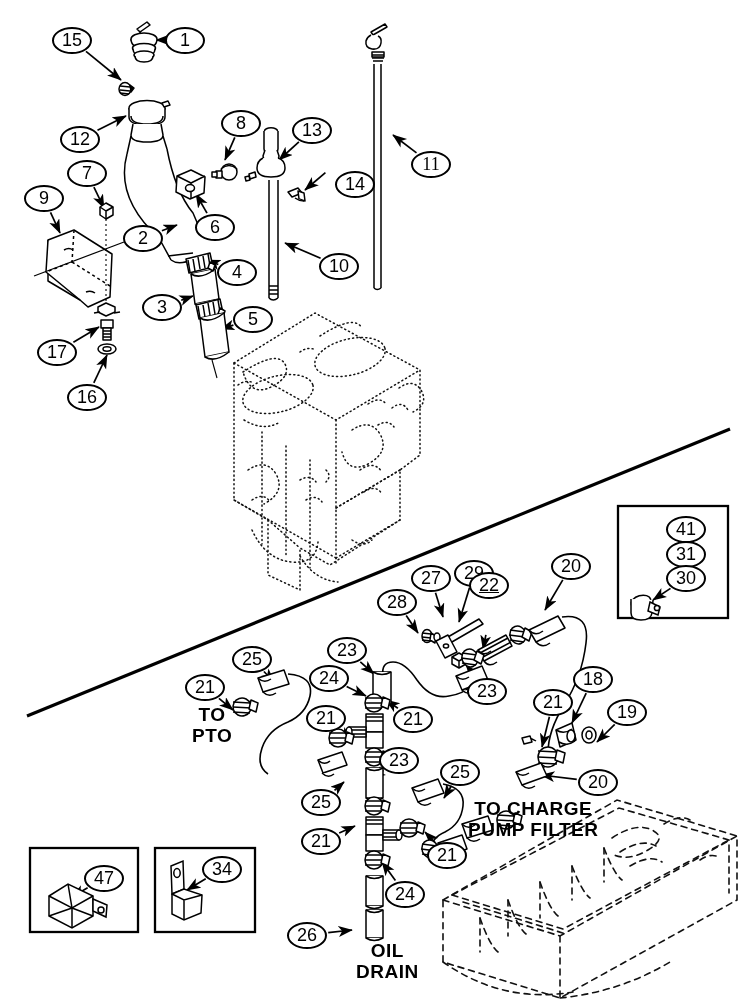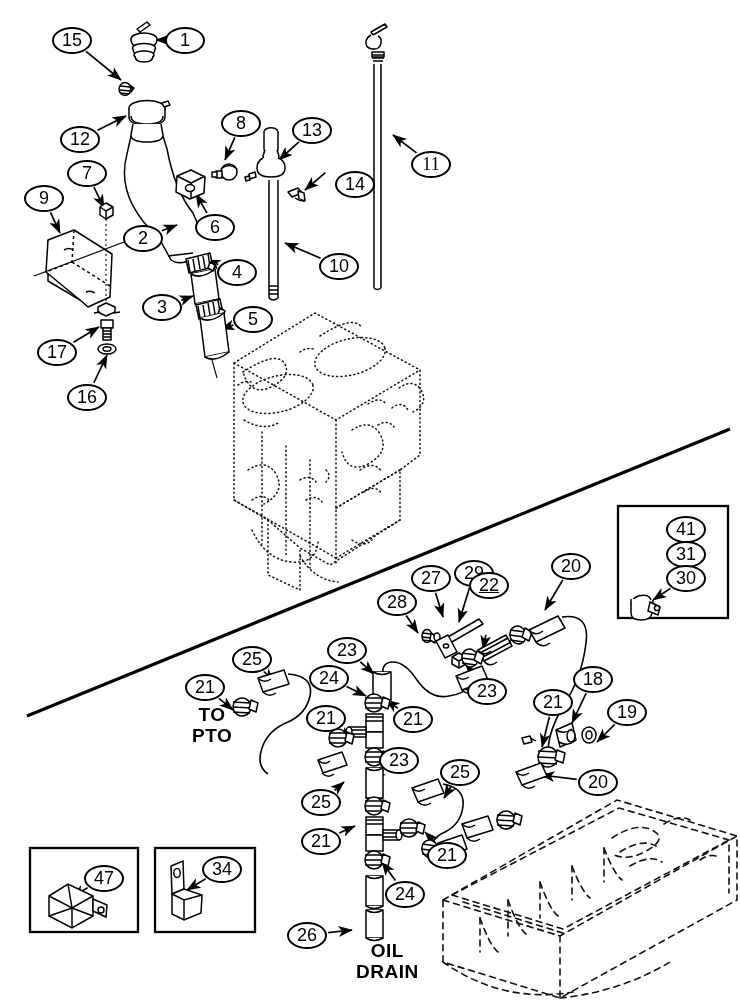--- a/index.html
+++ b/index.html
@@ -478,20 +478,22 @@
       <path d="M630 866 q20 -12 32 -4"></path>
       <path d="M664 824 q16 -10 26 -4"></path>
       <path d="M443 962 q60 42 130 30"></path>
       <path d="M560 998 q60 -6 110 -36"></path>
       <path d="M700 860 q12 -8 20 -2"></path>
     </g>
   </svg>
 
 <div class="lbl t20" style="left: 192px; top: 704px; font-size: 19px;">TO
 PTO</div>
+    <div class="lbl t20" style="left: 468px; top: 798px; font-size: 19px;">TO CHARGE
+PUMP FILTER</div>
     <div class="lbl t20" style="left: 356px; top: 940px; font-size: 19px;">OIL
 DRAIN</div>
     <div class="bnum" style="left: 52px; top: 26.5px; width: 40px; height: 27px;">15</div>
     <div class="bnum" style="left: 165px; top: 26.5px; width: 40px; height: 27px;">1</div>
     <div class="bnum" style="left: 60px; top: 125.5px; width: 40px; height: 27px;">12</div>
     <div class="bnum" style="left: 221px; top: 109.5px; width: 40px; height: 27px;">8</div>
     <div class="bnum" style="left: 292px; top: 116.5px; width: 40px; height: 27px;">13</div>
     <div class="bnum" style="left: 335px; top: 147.5px; width: 40px; height: 27px; margin-top: 23px;">14</div>
     <div class="bnum" style="left: 67px; top: 159.5px; width: 40px; height: 27px;">7</div>
     <div class="bnum" style="left: 24px; top: 184.5px; width: 40px; height: 27px;">9</div>

